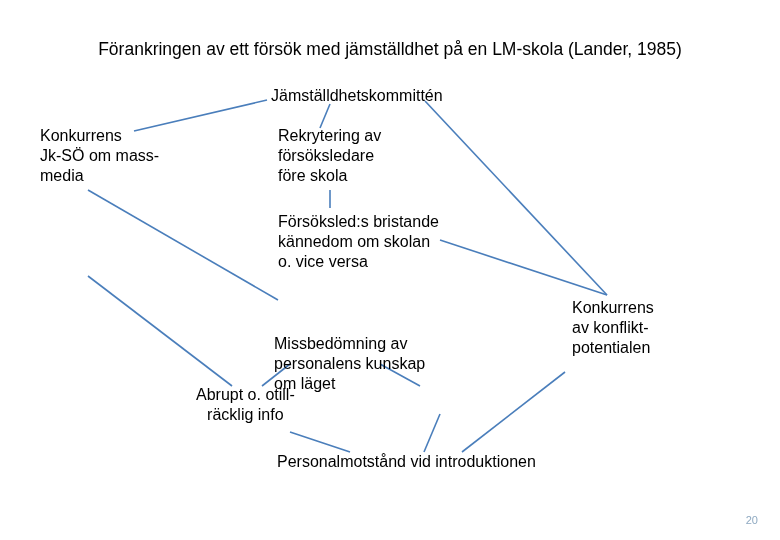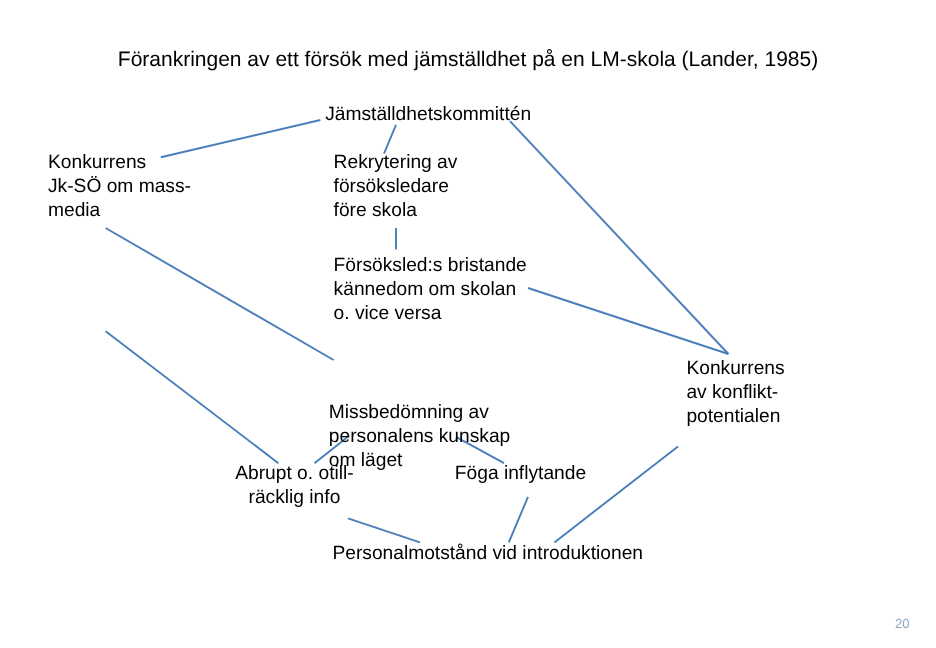--- a/index.html
+++ b/index.html
@@ -95,17 +95,16 @@
 kännedom om skolan
 o. vice versa</div>
   <div class="node n-missbedomning">Missbedömning av
 personalens kunskap
 om läget</div>
   <div class="node n-underskattn">Konkurrens
 av konflikt-
 potentialen</div>
   <div class="node n-abrupt">Abrupt o. otill-
 räcklig info</div>
-  <div class="node n-foga">Föga inflytande</div>
   <div class="node n-personalmotstand">Personalmotstånd vid introduktionen</div>
 
   <div class="page-number">20</div>
 </div>
 
 </body></html>

